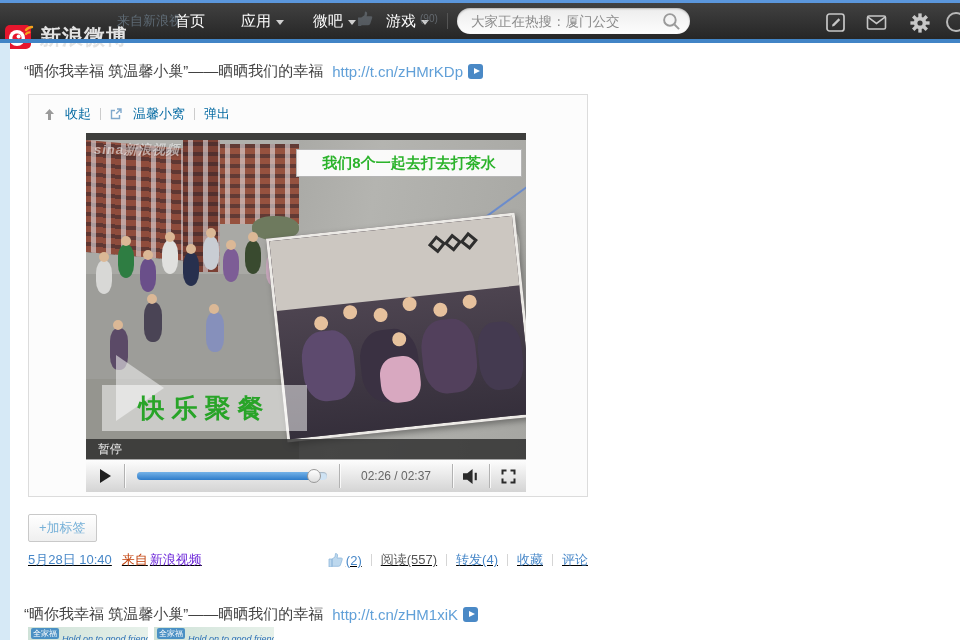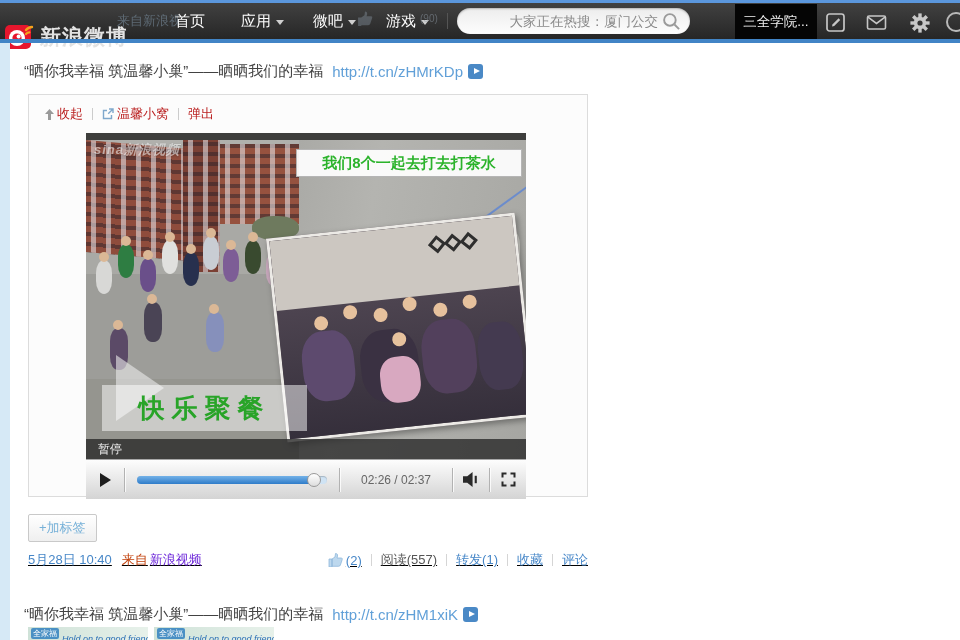--- a/index.html
+++ b/index.html
@@ -15,39 +15,39 @@
 
 .brand{position:absolute;left:4px;top:18px;display:flex;align-items:center;}
 .brand-text{font-size:21px;font-weight:bold;color:#e2e2e2;letter-spacing:1px;margin-left:4px;}
 .ghost-text{position:absolute;left:117px;top:9px;font-size:13px;color:#7f95a8;opacity:.55;white-space:nowrap;width:62px;overflow:hidden;}
 .nav-item{position:absolute;top:9px;font-size:15px;color:#fdfdfd;display:flex;align-items:center;}
 .caret{display:inline-block;width:0;height:0;border-left:4px solid transparent;border-right:4px solid transparent;border-top:5px solid #cfcfcf;margin-left:5px;margin-top:2px;}
 .ghost-thumb{position:absolute;left:357px;top:8px;opacity:.32;}
 .ghost-count{position:absolute;left:420px;top:10px;font-size:10px;color:#8f9aa6;opacity:.5;}
 .nav-pipe{position:absolute;left:447px;top:10px;width:1px;height:16px;background:#555;}
 .searchbox{position:absolute;left:457px;top:5px;width:233px;height:26px;border-radius:14px;background:linear-gradient(#ededed,#fdfdfd);display:flex;align-items:center;box-shadow:inset 0 1px 2px rgba(0,0,0,.25);}
-.searchbox input{flex:1;border:none;outline:none;background:transparent;font-size:13.5px;color:#444;padding:0 4px 0 14px;font-family:inherit;text-align:right;}
+.searchbox input{flex:1;border:none;outline:none;background:transparent;font-size:13.5px;color:#444;padding:0 4px 0 14px;font-family:inherit;}
 .searchbox input::placeholder{color:#8a8a8a;}
 .search-icon{margin-right:9px;display:flex;}
 .account{position:absolute;left:735px;top:1px;width:82px;height:35px;background:#050505;color:#f0f0f0;font-size:13.5px;display:flex;align-items:center;justify-content:center;cursor:pointer;}
 .nav-icon{position:absolute;top:10px;cursor:pointer;display:flex;}
 .mail-wrap{position:relative;}
 .half-circle{position:absolute;left:946px;top:9px;width:20px;height:20px;border-radius:50%;border:2px solid #b9b9b9;}
 
 
 .post-title{position:absolute;left:24px;font-size:15px;color:#424242;display:flex;align-items:center;white-space:nowrap;}
 .post-title .url{color:#61a0d8;margin-left:9px;}
 .title-1{top:62px;}
 .title-2{top:605px;}
 .play-chip{display:inline-block;width:15px;height:15px;border-radius:3px;background:#4a89c6;margin-left:5px;position:relative;cursor:pointer;}
 .play-chip i{position:absolute;left:6px;top:4px;width:0;height:0;border-left:6px solid #fff;border-top:3.5px solid transparent;border-bottom:3.5px solid transparent;}
 
 .panel{position:absolute;left:28px;top:94px;width:560px;height:403px;border:1px solid #dcdcdc;background:#fcfcfc;}
 .panel-toolbar{position:absolute;left:16px;top:10px;display:flex;align-items:center;font-size:13px;}
-.panel-toolbar a{color:#b91c1c;display:flex;align-items:center;}
+.panel-toolbar a{color:#0369a1;display:flex;align-items:center;gap:8px;}
 .tb-sep{width:1px;height:12px;background:#ccc;margin:0 9px;}
 .tb-ico{margin-right:3px;display:flex;}
 
 
 .video{position:absolute;left:57px;top:38px;width:440px;height:358px;background:#777;}
 .scene{position:relative;width:440px;height:326px;overflow:hidden;background:linear-gradient(100deg,#90908c,#b4b4b0 60%,#a6a6a2);cursor:pointer;}
 .v-top{position:absolute;left:0;top:0;width:440px;height:7px;background:#3e3e3c;}
 .ph-left{position:absolute;left:0;top:7px;width:213px;height:319px;background:linear-gradient(#b0b0ac 0 12%,#a9a9a5 12% 42%,#9d9d99 42% 75%,#95958f 75%);overflow:hidden;}
 .bldg{position:absolute;background-image:repeating-linear-gradient(90deg,transparent 0 5px,rgba(235,235,240,.55) 5px 10px,transparent 10px 15px),repeating-linear-gradient(0deg,transparent 0 6px,rgba(35,30,40,.45) 6px 10px);}
 .bldgA{left:0;top:0;width:100px;height:112px;background-color:#8f4c3c;transform:skewY(5deg);transform-origin:left top;}
@@ -63,21 +63,21 @@
 .zig{position:absolute;top:14px;width:13px;height:13px;border:3px solid #2e2e2e;transform:rotate(45deg);background:transparent;}
 .tp-group{position:absolute;left:0;top:70px;width:250px;height:135px;background:linear-gradient(#4d4450,#342e3a);}
 .face{position:absolute;width:14px;height:14px;border-radius:50%;background:#e6c19d;}
 .body-blob{position:absolute;border-radius:40%;}
 .caption-top{position:absolute;left:210px;top:16px;width:226px;height:28px;background:rgba(255,255,255,.93);border:1px solid #b5b5b5;color:#2bb32b;font-weight:bold;font-size:15px;line-height:26px;text-align:center;white-space:nowrap;}
 .watermark{position:absolute;left:8px;top:8px;font-size:13px;font-weight:bold;font-style:italic;color:rgba(255,255,255,.55);text-shadow:0 1px 2px rgba(0,0,0,.25);letter-spacing:1px;}
 .big-play{position:absolute;left:30px;top:222px;width:0;height:0;border-left:48px solid rgba(235,235,235,.6);border-top:33px solid transparent;border-bottom:33px solid transparent;cursor:pointer;}
 .caption-photo{position:absolute;left:16px;top:252px;width:205px;height:46px;background:rgba(255,255,255,.5);color:#28a428;font-size:26px;font-weight:bold;letter-spacing:7px;line-height:46px;text-align:center;}
 .pause-bar{position:absolute;left:0;bottom:0;width:440px;height:20px;background:rgba(38,38,38,.78);color:#ededed;font-size:12px;line-height:20px;padding-left:12px;}
 
-.controls{position:absolute;left:0;top:326px;width:440px;height:40px;background:linear-gradient(#fdfdfd,#d4d4d4);border-top:1px solid #a8a8a8;display:flex;align-items:center;}
+.controls{position:absolute;left:0;top:326px;width:440px;height:33px;background:linear-gradient(#fdfdfd,#d4d4d4);border-top:1px solid #a8a8a8;display:flex;align-items:center;}
 .ctrl-play{width:38px;display:flex;justify-content:center;cursor:pointer;}
 .ctrl-play i{width:0;height:0;border-left:11px solid #1e1e1e;border-top:7px solid transparent;border-bottom:7px solid transparent;}
 .csep{width:1px;height:24px;background:#b2b2b2;box-shadow:1px 0 0 rgba(255,255,255,.8);}
 .track-wrap{flex:1;padding:0 12px;cursor:pointer;}
 .track{position:relative;height:8px;border-radius:4px;background:#cfe3f4;box-shadow:inset 0 1px 1px rgba(0,0,0,.2);}
 .track-fill{position:absolute;left:0;top:0;height:8px;border-radius:4px;background:linear-gradient(#74b2e8,#2f7cc9);}
 .knob{position:absolute;top:-3px;width:14px;height:14px;border-radius:50%;background:linear-gradient(#fff,#ddd);border:1px solid #999;cursor:pointer;}
 .time-box{width:112px;text-align:center;font-size:12px;color:#666;white-space:nowrap;}
 .ctrl-btn{width:36px;display:flex;justify-content:center;cursor:pointer;}
 
@@ -145,21 +145,20 @@
   <div class="searchbox">
     <input type="text" placeholder="大家正在热搜：厦门公交" style="">
     <span class="search-icon">
       <svg width="19" height="19" viewBox="0 0 18 18" fill="none" stroke="#9a9a9a" stroke-width="1.8">
           <circle cx="7.5" cy="7.5" r="5.5"></circle>
           <path d="M11.8 11.8l4.4 4.4"></path>
         </svg>
     </span>
   </div>
 
-  <div class="account">三全学院...</div>
 
   <span class="nav-icon" style="left:826px;">
     <svg width="19" height="19" viewBox="0 0 19 19" fill="none" stroke="#c6c6c6" stroke-width="1.7">
         <rect x="1" y="1" width="17" height="17" rx="2.5"></rect>
         <path d="M6 13.5l2.2-.6 6-6-1.6-1.6-6 6z" fill="#c6c6c6" stroke="none"></path>
       </svg>
   </span>
   <span class="nav-icon mail-wrap" style="left:866px;top:12px;">
     <svg width="21" height="15" viewBox="0 0 20 15" fill="none" stroke="#c6c6c6" stroke-width="1.6">
         <rect x="1" y="1" width="18" height="13" rx="1.5"></rect>
@@ -338,21 +337,21 @@
       <span class="like-ico">
         <svg width="15" height="14" viewBox="0 0 15 14">
             <path d="M1 6h3v8H1zM4 13V6l3-2 .5-3.5c1.5 0 2.3.8 2 2.5L9 5h4.2c1 0 1.3.8 1 1.6l-1.8 5.4c-.3.9-.9 1.3-1.9 1.3H4z" fill="#bdd8ee" stroke="#8fb8da" stroke-width=".8"></path>
           </svg>
       </span>
       <span>(2)</span>
     </a>
     <span class="m-sep"></span>
     <a class="read">阅读(557)</a>
     <span class="m-sep"></span>
-    <a>转发(1)</a>
+    <a>转发(4)</a>
     <span class="m-sep"></span>
     <a>收藏</a>
     <span class="m-sep"></span>
     <a>评论</a>
   </div>
 </div>
 
 <div class="post-title title-2">
   <span>“晒你我幸福 筑温馨小巢”——晒晒我们的幸福</span>
   <a class="url">http://t.cn/zHM1xiK</a>

